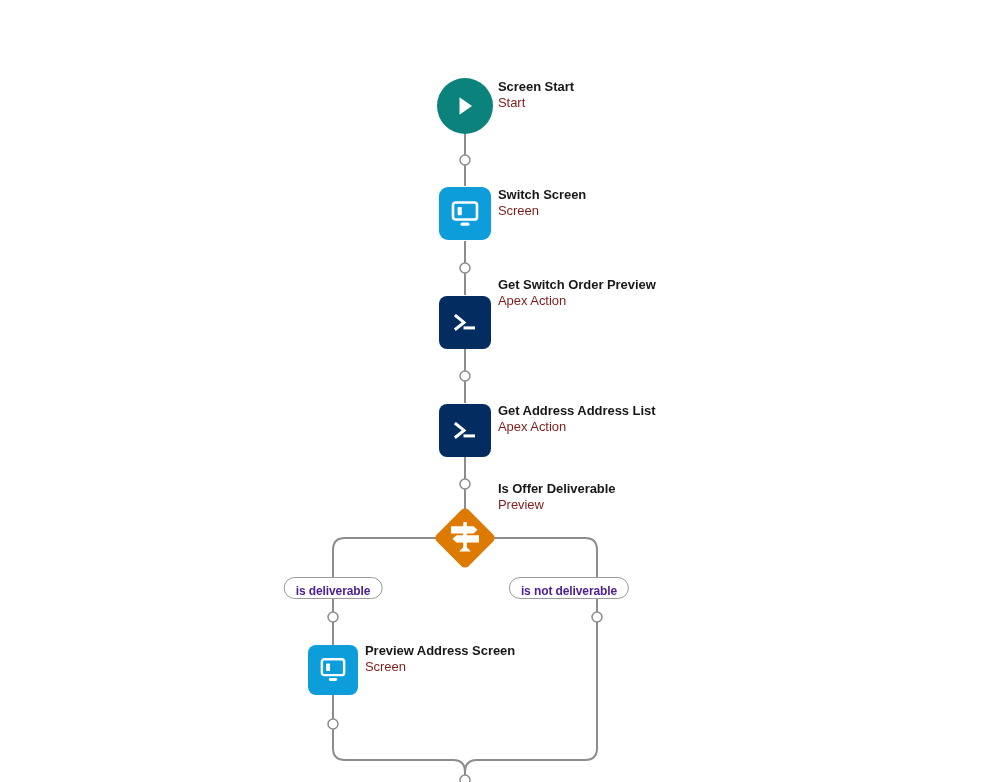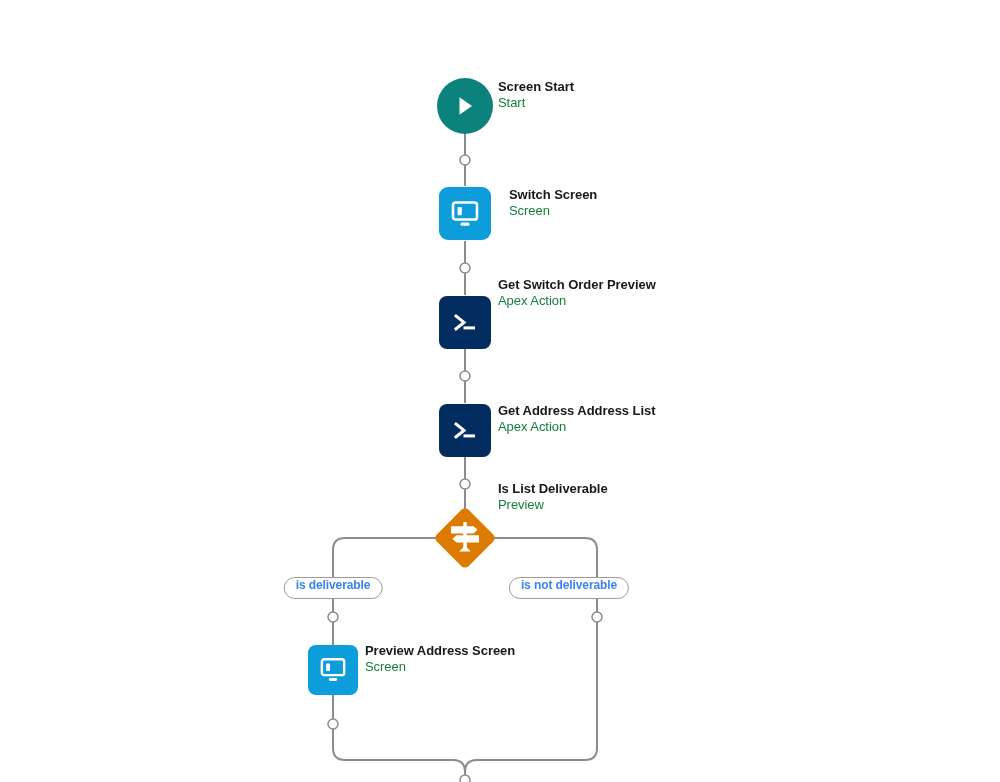--- a/index.html
+++ b/index.html
@@ -81,40 +81,40 @@
   }
   .node-title {
     font-size: 13px;
     font-weight: 700;
     color: #181818;
     letter-spacing: -0.05px;
   }
   .node-sub {
     font-size: 13px;
     font-weight: 400;
-    color: #15803d;
+    color: #7f1d1d;
     letter-spacing: -0.05px;
   }
 
   
   .branch-pill {
     position: absolute;
     transform: translateX(-50%);
     box-sizing: border-box;
     height: 22px;
     display: flex;
-    align-items: flex-start;
+    align-items: flex-end;
     justify-content: center;
     padding: 0 11px;
     background: #ffffff;
     border: 1px solid #9b9b9b;
     border-radius: 11px;
     font-size: 12px;
     font-weight: 700;
-    color: #3b82f6;
+    color: #4c1d95;
     white-space: nowrap;
     letter-spacing: -0.1px;
   }
 </style>
 </head>
 <body>
 
 <div id="flow-canvas">
 
   <svg id="connector-layer" viewBox="0 0 1000 782" width="1000" height="782">
@@ -160,21 +160,21 @@
   </div>
 
   <div class="node">
     <div class="node-icon screen-lg" style="left:439px; top:187px; width:52px; height:53px;">
       <svg width="30" height="28" viewBox="0 0 30 28">
         <rect x="3" y="2.5" width="24" height="17" rx="2.6" ry="2.6" fill="none" stroke="#ffffff" stroke-width="2.6"></rect>
         <rect x="7.6" y="7" width="4.2" height="8.2" rx="0.8" fill="#ffffff"></rect>
         <rect x="10.5" y="22.6" width="9" height="3.2" rx="1.6" fill="#ffffff"></rect>
       </svg>
     </div>
-    <div class="node-label" style="left:498px; top:187px;margin-left:11px;">
+    <div class="node-label" style="left:498px; top:187px;">
       <div class="node-title">Switch Screen</div>
       <div class="node-sub">Screen</div>
     </div>
   </div>
 
   <div class="node">
     <div class="node-icon apex" style="left:439px; top:296px; width:52px; height:53px;">
       <svg width="30" height="28" viewBox="0 0 30 28">
         <path d="M6 7 L14 13.4 L6 19.8" fill="none" stroke="#ffffff" stroke-width="3" stroke-linecap="square" stroke-linejoin="miter"></path>
         <rect x="13.5" y="17.4" width="11.5" height="3" fill="#ffffff"></rect>
@@ -205,21 +205,21 @@
         <rect x="13.6" y="13.6" width="44.8" height="44.8" rx="5" ry="5" transform="rotate(45 36 36)" fill="#dd7a01"></rect>
         <g fill="#ffffff">
           <rect x="34.2" y="20" width="3.6" height="28" rx="1"></rect>
           <path d="M22 24.2 L44.5 24.2 L48.5 27.8 L44.5 31.4 L22 31.4 Z"></path>
           <path d="M50 33.2 L27.5 33.2 L23.5 36.8 L27.5 40.4 L50 40.4 Z"></path>
           <path d="M36 43.6 L41.8 49.4 L30.2 49.4 Z"></path>
         </g>
       </svg>
     </div>
     <div class="node-label" style="left:498px; top:481px;">
-      <div class="node-title">Is List Deliverable</div>
+      <div class="node-title">Is Offer Deliverable</div>
       <div class="node-sub">Preview</div>
     </div>
   </div>
 
   <div class="branch-pill" style="left:333px; top:577px;">
     <span>is deliverable</span>
   </div>
 
   <div class="branch-pill" style="left:569px; top:577px;">
     <span>is not deliverable</span>

